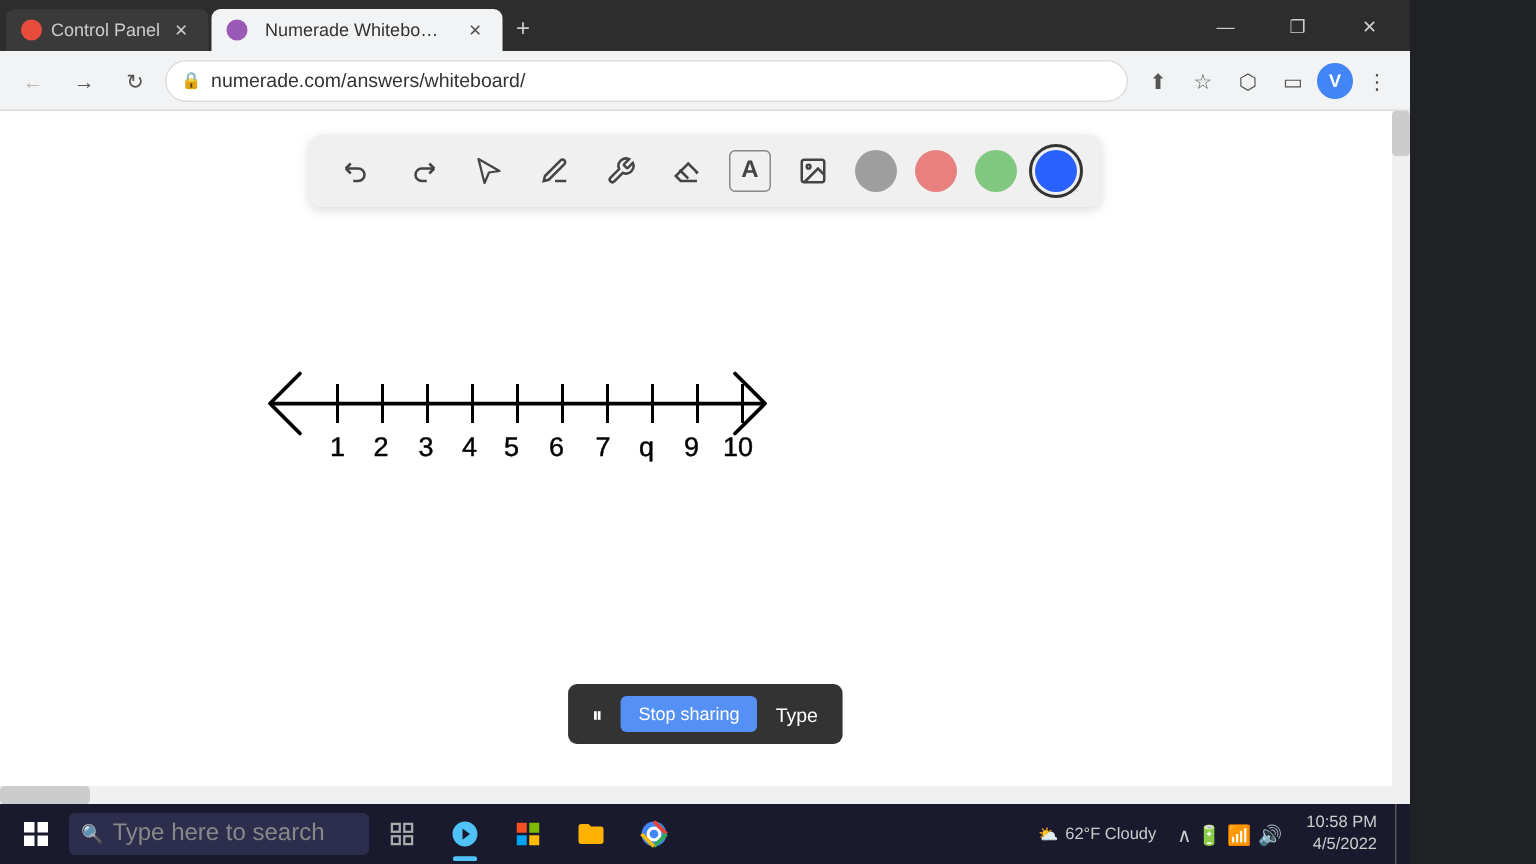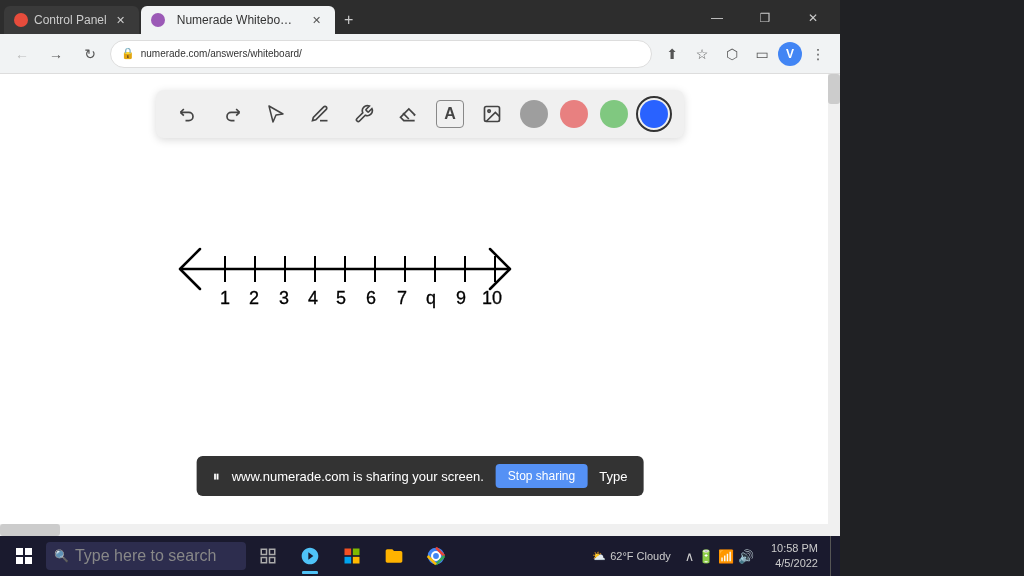--- a/index.html
+++ b/index.html
@@ -1,19 +1,19 @@
 <!DOCTYPE html>
 <html><head>
   <meta charset="utf-8">
   <style>
     * { margin: 0; padding: 0; box-sizing: border-box; }
     body { font-family: 'Segoe UI', Arial, sans-serif; background: #202124; width: 1024px; height: 576px; overflow: hidden; }
 
     
-    .browser-frame { width: 840px; height: 576px; display: flex; flex-direction: column; }
+    .browser-frame { width: 940px; height: 576px; display: flex; flex-direction: column; }
     .tab {
       height: 28px;
       border-radius: 6px 6px 0 0;
       display: flex;
       align-items: center;
       padding: 0 10px;
       gap: 6px;
       font-size: 12px;
       color: #ccc;
       background: #3c3c3c;
@@ -280,21 +280,21 @@
       </div>
     </div>
   </div>
 
   <div class="nav-bar">
     <div class="nav-btn disabled">←</div>
     <div class="nav-btn">→</div>
     <div class="nav-btn">↻</div>
     <div class="address-bar">
       <span style="color:#555;font-size:11px;">🔒</span>
-      <span style="font-size:10px;color:#333;">numerade.com/answers/whiteboard/</span>
+      <span style="font-size:13px;color:#333;">numerade.com/answers/whiteboard/</span>
     </div>
     <div class="nav-right-controls">
       <div class="nav-icon-btn">⬆</div>
       <div class="nav-icon-btn">☆</div>
       <div class="nav-icon-btn">⬡</div>
       <div class="nav-icon-btn">▭</div>
       <div class="profile-btn">
         <span>V</span>
       </div>
       <div class="nav-icon-btn">⋮</div>
@@ -383,21 +383,20 @@
         <text x="186" y="90" font-family="'Comic Sans MS', cursive, sans-serif" font-size="18" fill="black" stroke="black" stroke-width="0.3">5</text>
         <text x="216" y="90" font-family="'Comic Sans MS', cursive, sans-serif" font-size="18" fill="black" stroke="black" stroke-width="0.3">6</text>
         <text x="247" y="90" font-family="'Comic Sans MS', cursive, sans-serif" font-size="18" fill="black" stroke="black" stroke-width="0.3">7</text>
         <text x="276" y="90" font-family="'Comic Sans MS', cursive, sans-serif" font-size="18" fill="black" stroke="black" stroke-width="0.3">q</text>
         <text x="306" y="90" font-family="'Comic Sans MS', cursive, sans-serif" font-size="18" fill="black" stroke="black" stroke-width="0.3">9</text>
         <text x="332" y="90" font-family="'Comic Sans MS', cursive, sans-serif" font-size="18" fill="black" stroke="black" stroke-width="0.3">10</text>
       </svg>
 
       <div class="screen-share-bar">
         <span style="font-size:14px;">⏸</span>
-        <span>www.numerade.com is sharing your screen.</span>
         <button class="stop-sharing-btn">
           <span>Stop sharing</span>
         </button>
         <button class="hide-btn">
           <span>Type</span>
         </button>
       </div>
 
       <div style="position:absolute;right:0;top:0;width:12px;height:100%;background:#f0f0f0;">
         <div style="position:absolute;top:0;width:12px;height:30px;background:#ccc;border-radius:3px;"></div>

